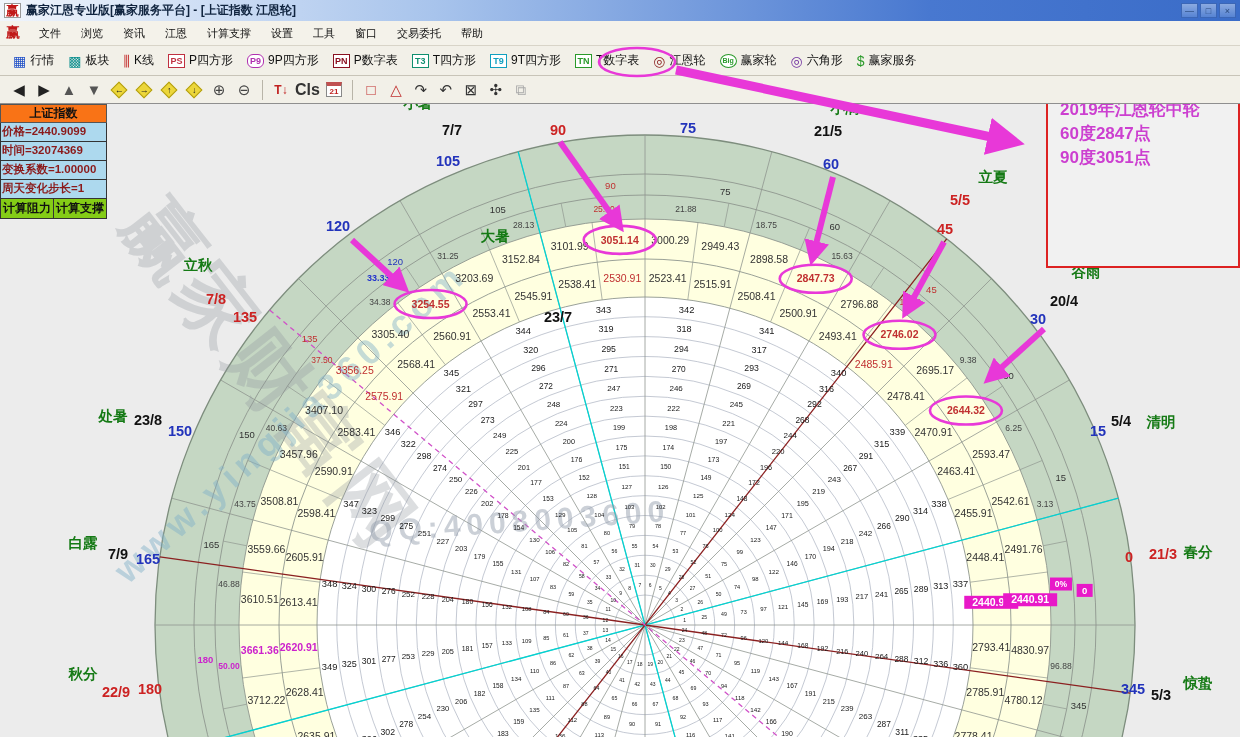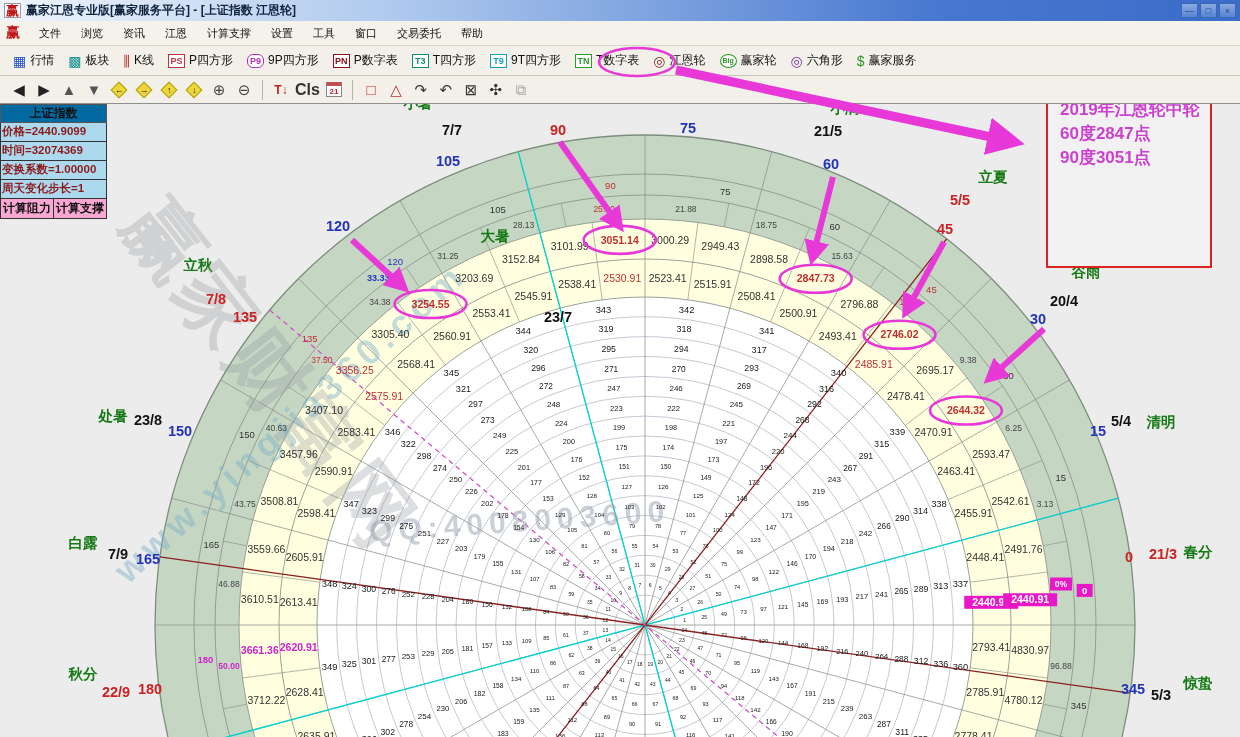--- a/index.html
+++ b/index.html
@@ -19,26 +19,26 @@
   .bicon.round { border-radius:50%; font-size:7px; }
   #toolbar2 { position:absolute; left:0; top:76px; width:1240px; height:28px; background:#f2f0e8; border-bottom:1px solid #8f8f8f; display:flex; align-items:center; gap:3px; padding:0 8px; z-index:40; }
   .tb2-btn { min-width:22px; height:22px; display:inline-flex; align-items:center; justify-content:center; font-size:15px; }
   .tb2-sep { width:1px; height:20px; background:#b8b4a8; margin:0 4px; }
   .dia { width:12px; height:12px; background:#ecd63a; border:1px solid #b09c10; transform:rotate(45deg); display:inline-flex; align-items:center; justify-content:center; }
   .dia span { transform:rotate(-45deg); font-size:9px; color:#222; font-weight:bold; }
   .cal { width:16px; height:15px; border:1px solid #888; border-top:4px solid #c05050; background:#fff; font-size:8px; font-weight:bold; color:#c02020; display:flex; align-items:center; justify-content:center; }
   #chart { position:absolute; left:0; top:104px; width:1240px; height:633px; background:#ececec; z-index:1; }
   #wheelsvg { position:absolute; left:0; top:0; width:1240px; height:737px; z-index:2; pointer-events:none; }
   #panel { position:absolute; left:0; top:104px; width:107px; z-index:10; font-weight:bold; }
-  #panel .hdr { background:#0369a1; border:1px solid #555; font-size:12px; color:#111; text-align:center; height:19px; line-height:17px; }
+  #panel .hdr { background:#f97316; border:1px solid #555; font-size:12px; color:#111; text-align:center; height:19px; line-height:17px; }
   #panel .row { background:#add9ee; border:1px solid #333; border-top:none; font-size:11.5px; color:#8b1a1a; height:19px; line-height:17px; padding-left:1px; white-space:nowrap; overflow:hidden; }
   #panel .btns { display:flex; }
-  #panel .btns div { flex:1; background:#f9a8d4; border:1px solid #333; border-top:none; font-size:12px; color:#111; text-align:center; height:20px; line-height:18px; }
+  #panel .btns div { flex:1; background:#84cc16; border:1px solid #333; border-top:none; font-size:12px; color:#111; text-align:center; height:20px; line-height:18px; }
   #panel .btns div:last-child { border-left:none; }
-  #redbox { position:absolute; left:1046px; top:88px; width:166px; height:180px; background:#f1f1f1; border:2px solid #dd2222; z-index:10; padding:8px 0 0 12px; }
+  #redbox { position:absolute; left:1046px; top:88px; width:194px; height:180px; background:#f1f1f1; border:2px solid #dd2222; z-index:10; padding:8px 0 0 12px; }
   #redbox div { font-size:17px; font-weight:bold; color:#cc3fd0; line-height:24px; white-space:nowrap; }
   #overlay { position:absolute; left:0; top:0; width:1240px; height:737px; z-index:50; pointer-events:none; }
 </style>
 </head>
 <body>
 
 <div id="titlebar">
   <span class="appico">赢</span>
   <span class="ttl">赢家江恩专业版[赢家服务平台] - [上证指数 江恩轮]</span>
   <span class="wbtns">

